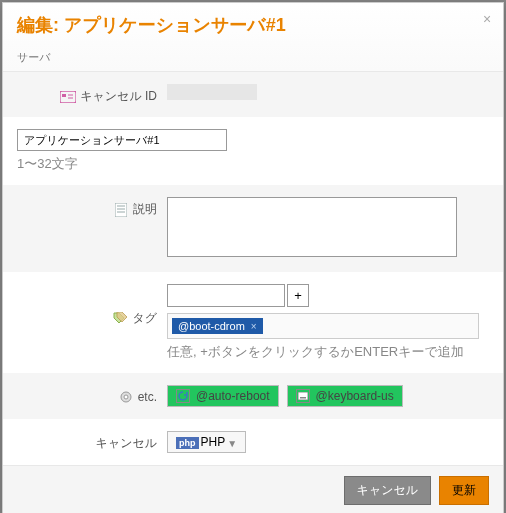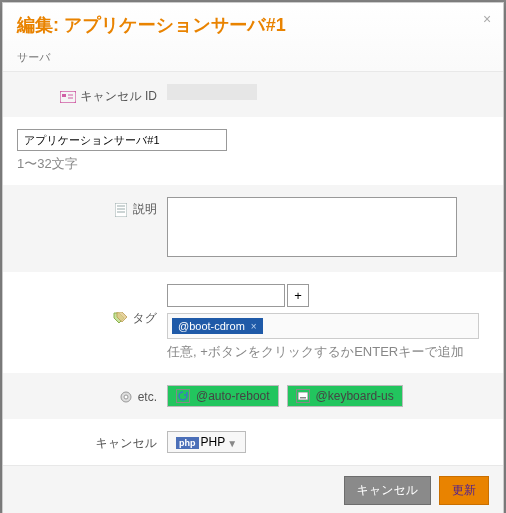--- a/index.html
+++ b/index.html
@@ -162,21 +162,21 @@
     cursor: pointer;
     border: 1px solid #888;
   }
   .btn-cancel {
     background: #8a8a8a;
     color: #fff;
     border-color: #6d6d6d;
   }
   .btn-primary {
     background: #E98300;
-    color: #4c1d95;
+    color: #000000;
     border-color: #c96f00;
   }
 </style>
 </head>
 <body>
 
 <div class="dialog">
   <div class="dlg-close">×</div>
 
   <div class="dlg-header">

